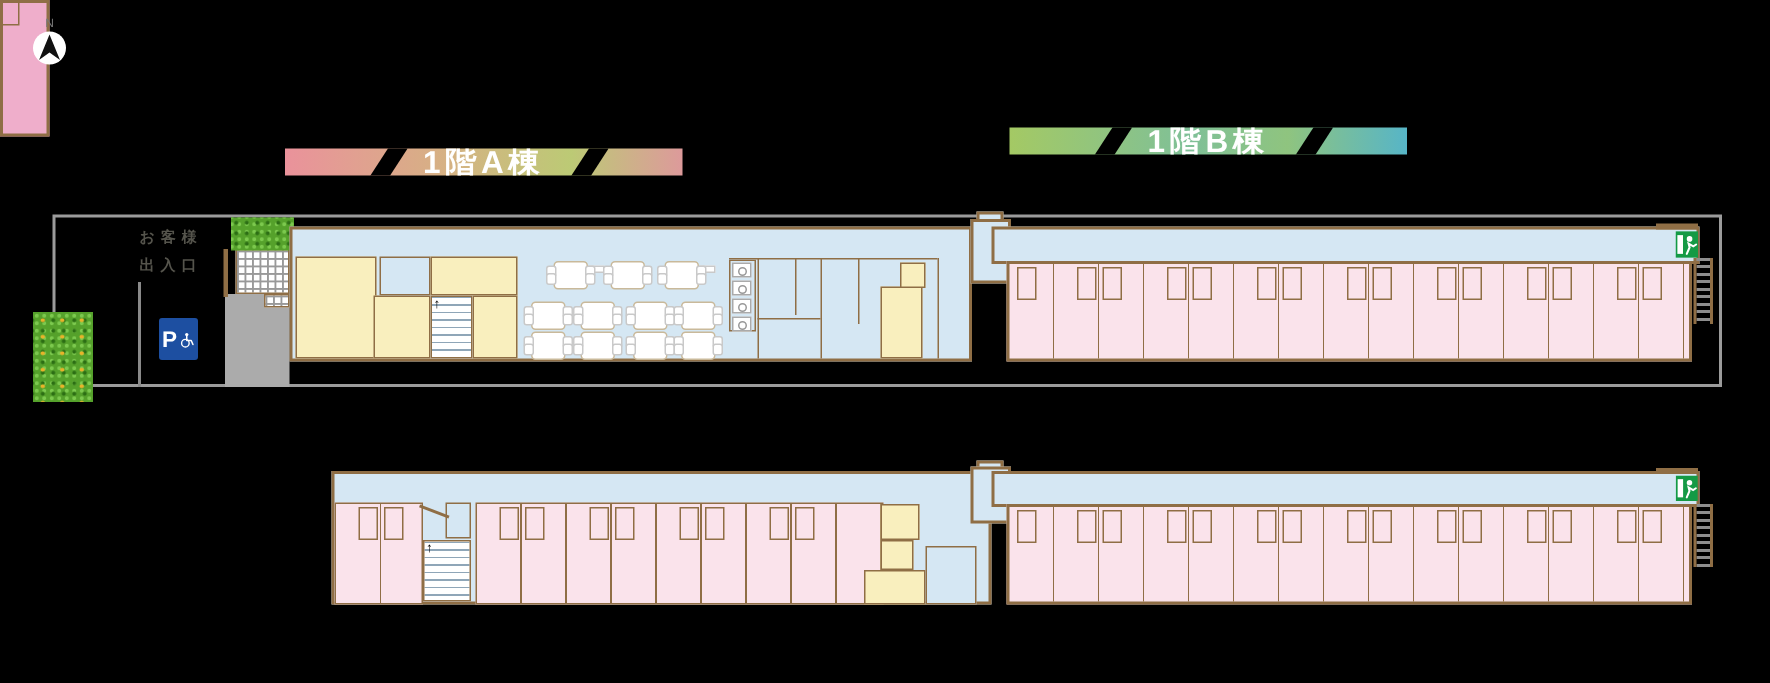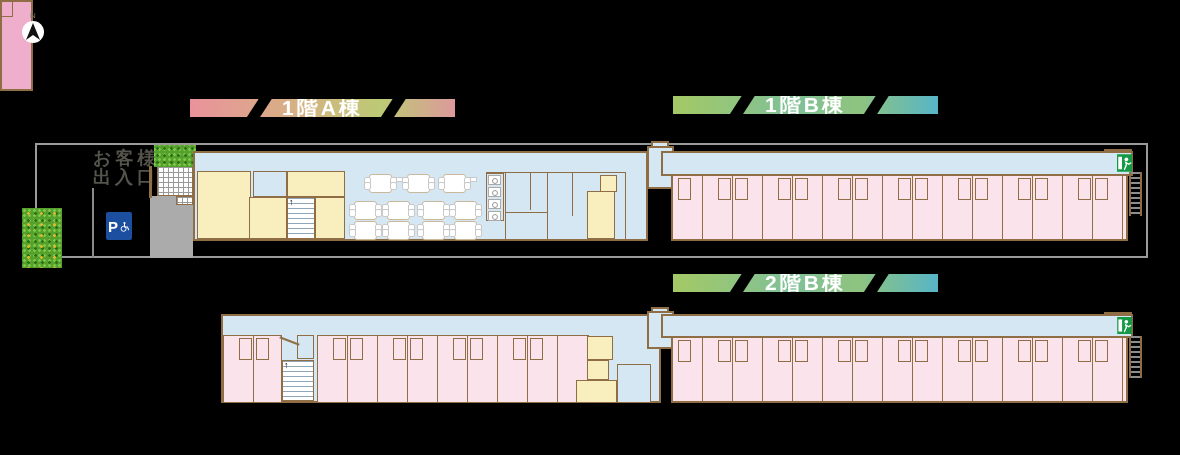--- a/index.html
+++ b/index.html
@@ -46,21 +46,21 @@
         background-image:repeating-linear-gradient(180deg,#8fa6b8 0 1px,transparent 1px 5px);}
   .stairs .up{position:absolute;left:1px;top:0;font-size:9px;color:#000;line-height:9px;}
   .extstair{position:absolute;border-left:2px solid var(--wall-brown);border-right:2px solid var(--wall-brown);
         background:repeating-linear-gradient(180deg,#8e8e8e 0 2px,transparent 2px 5px);box-sizing:border-box;}
   .tbl{position:absolute;width:23px;height:19px;background:#fff;border:1px solid #c9b99a;border-radius:3px;box-sizing:border-box;}
   .tbl i{position:absolute;width:5px;height:6px;background:#fff;border:1px solid #c9c9c9;border-radius:2px;}
   .tbl .c1{left:-6px;top:2px}.tbl .c2{left:-6px;bottom:2px}.tbl .c3{right:-6px;top:2px}.tbl .c4{right:-6px;bottom:2px}
   .bar{position:absolute;background:#fff;border:1px solid #c9c9c9;box-sizing:border-box;}
   .sink{position:absolute;width:13px;height:10px;background:#fff;border:1px solid #aaa;box-sizing:border-box;}
   .sink:after{content:"";position:absolute;right:2px;top:2px;width:4px;height:4px;border:1px solid #999;border-radius:50%;}
-  .entrance-label{position:absolute;color:#55544c;font-size:18px;font-weight:bold;letter-spacing:4px;
+  .entrance-label{position:absolute;color:#55544c;font-size:10px;font-weight:bold;letter-spacing:4px;
         line-height:19px;white-space:pre-line;}
   .parking{position:absolute;background:var(--parking-blue);border-radius:2px;color:#fff;display:flex;
         align-items:center;justify-content:center;gap:1px;}
   .parking .p{font-size:15px;font-weight:bold;line-height:15px;}
   .exit{position:absolute;}
   .brownbar{position:absolute;background:var(--wall-brown);}
   .curve{position:absolute;border-top:2px solid #9a9a9a;border-right:2px solid #9a9a9a;
         border-top-right-radius:14px;box-sizing:border-box;}
 </style>
 </head>
@@ -75,29 +75,24 @@
       <path d="M12 3 L19 20 L12 15 L5 20 Z" fill="#111"></path>
     </svg>
   </div>
 
 
   <div class="banner theme-a" style="left:190px;top:99px;">
     <div class="slash" style="left:58px;"></div>
     <div class="slash" style="left:192px;"></div>
     <span class="lbl">1階A棟</span>
   </div>
-  <div class="banner theme-b" style="left:673px;top:96px;">
+  <div class="banner theme-b" style="left:673px;top:85px;">
     <div class="slash" style="left:58px;"></div>
     <div class="slash" style="left:192px;"></div>
     <span class="lbl">1階B棟</span>
-  </div>
-  <div class="banner theme-b" style="left:673px;top:274px;">
-    <div class="slash" style="left:58px;"></div>
-    <div class="slash" style="left:192px;"></div>
-    <span class="lbl">2階B棟</span>
   </div>
 
   <div class="boundary" style="left:35px;top:143px;width:1113px;height:115px;"></div>
 
   <div class="bush dots" style="left:22px;top:208px;width:40px;height:60px;"></div>
   <div class="abs" style="left:92px;top:188px;width:2px;height:70px;background:#8a8a8a;"></div>
   <div class="entrance-label" style="left:93px;top:149px;">お客様
 出入口</div>
   <div class="parking" style="left:106px;top:212px;width:26px;height:28px;">
     <span class="p">P</span>

